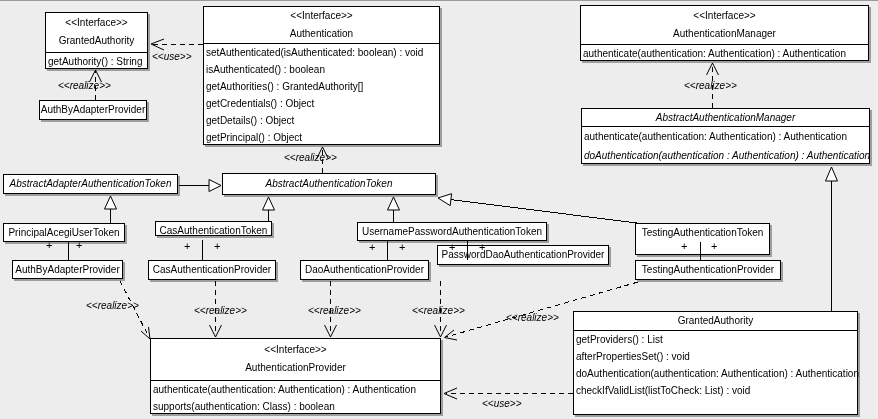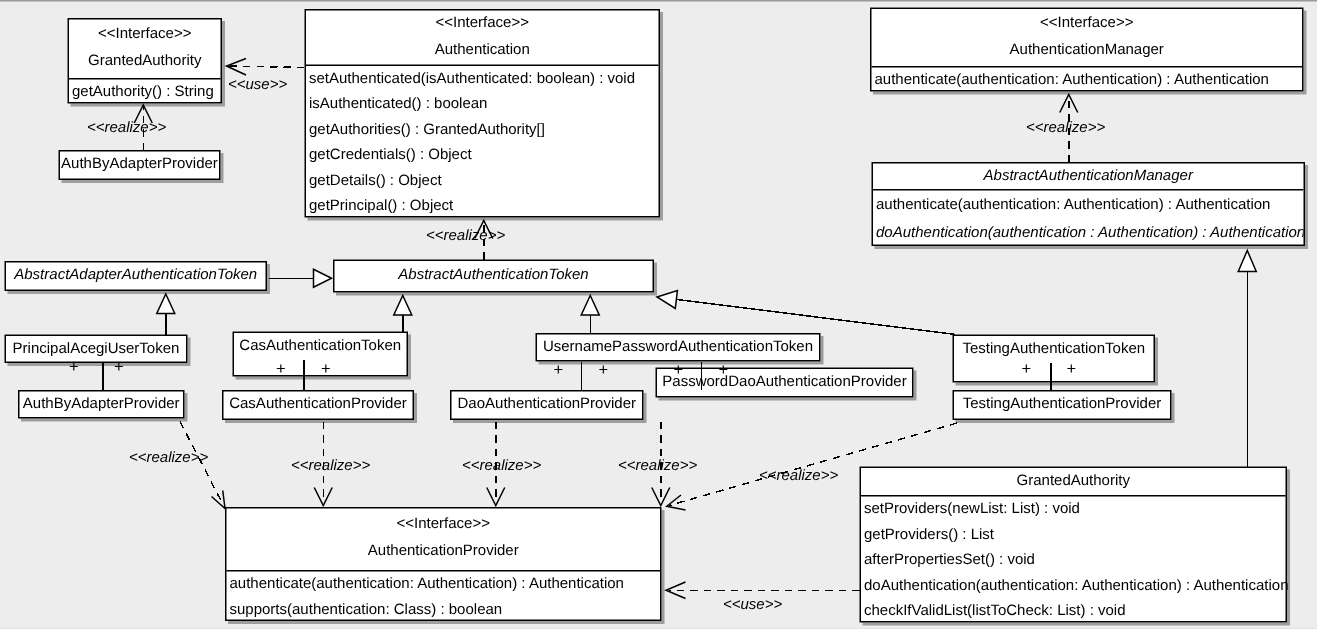--- a/index.html
+++ b/index.html
@@ -80,21 +80,21 @@
   </div>
 
   <div class="ucls" style="left:222px;top:172px;width:214px;height:22px">
     <div class="nm1 it" style="line-height:20px">AbstractAuthenticationToken</div>
   </div>
 
   <div class="ucls" style="left:3px;top:222px;width:122px;height:19px">
     <div class="nm1" style="line-height:17px">PrincipalAcegiUserToken</div>
   </div>
 
-  <div class="ucls" style="left:155px;top:220px;width:117px;height:30px">
+  <div class="ucls" style="left:155px;top:220px;width:117px;height:15px">
     <div class="nm1" style="line-height:17px">CasAuthenticationToken</div>
   </div>
 
   <div class="ucls" style="left:357px;top:221px;width:190px;height:19px">
     <div class="nm1" style="line-height:17px">UsernamePasswordAuthenticationToken</div>
   </div>
 
   <div class="ucls" style="left:635px;top:222px;width:135px;height:32px">
     <div class="nm1" style="line-height:17px">TestingAuthenticationToken</div>
   </div>
@@ -125,21 +125,20 @@
       <div class="nm">AuthenticationProvider</div>
     </div>
     <div class="mrow">authenticate(authentication: Authentication) : Authentication</div>
     <div class="mrow">supports(authentication: Class) : boolean</div>
   </div>
 
   <div class="ucls" style="left:573px;top:310px;width:285px;height:104px">
     <div class="hdr" style="height:18px">
       <div class="nm1" style="line-height:18px">GrantedAuthority</div>
     </div>
-    <div class="mrow">setProviders(newList: List) : void</div>
     <div class="mrow">getProviders() : List</div>
     <div class="mrow">afterPropertiesSet() : void</div>
     <div class="mrow">doAuthentication(authentication: Authentication) : Authentication</div>
     <div class="mrow">checkIfValidList(listToCheck: List) : void</div>
   </div>
 
   <svg class="edges">
 
     <g>
       <line x1="179" y1="184.5" x2="209" y2="184.5"></line>

